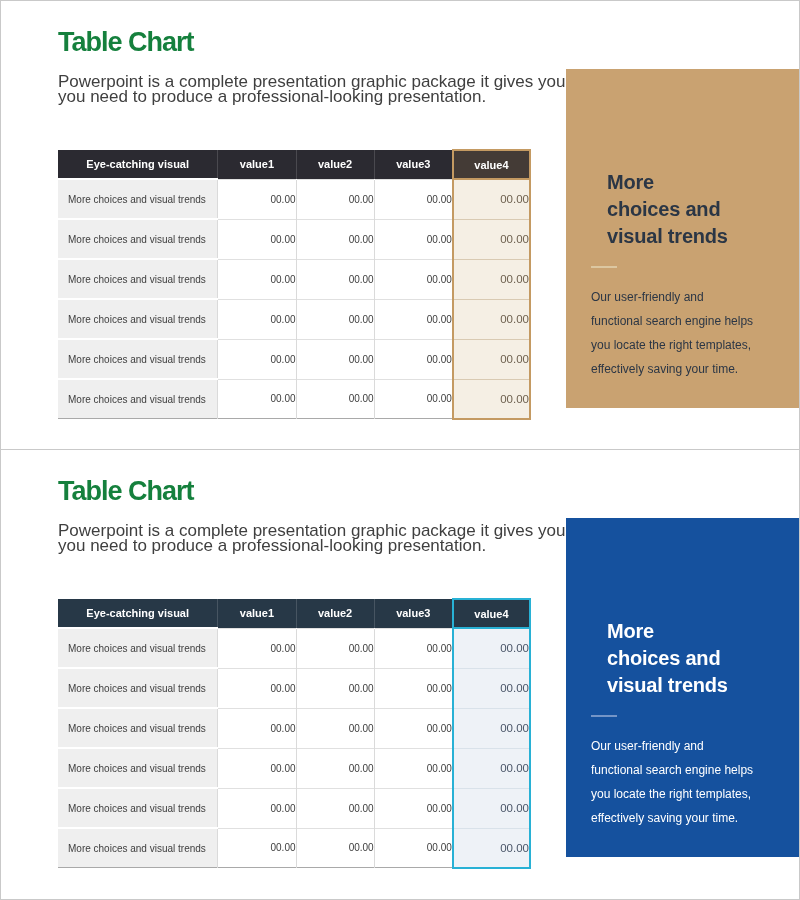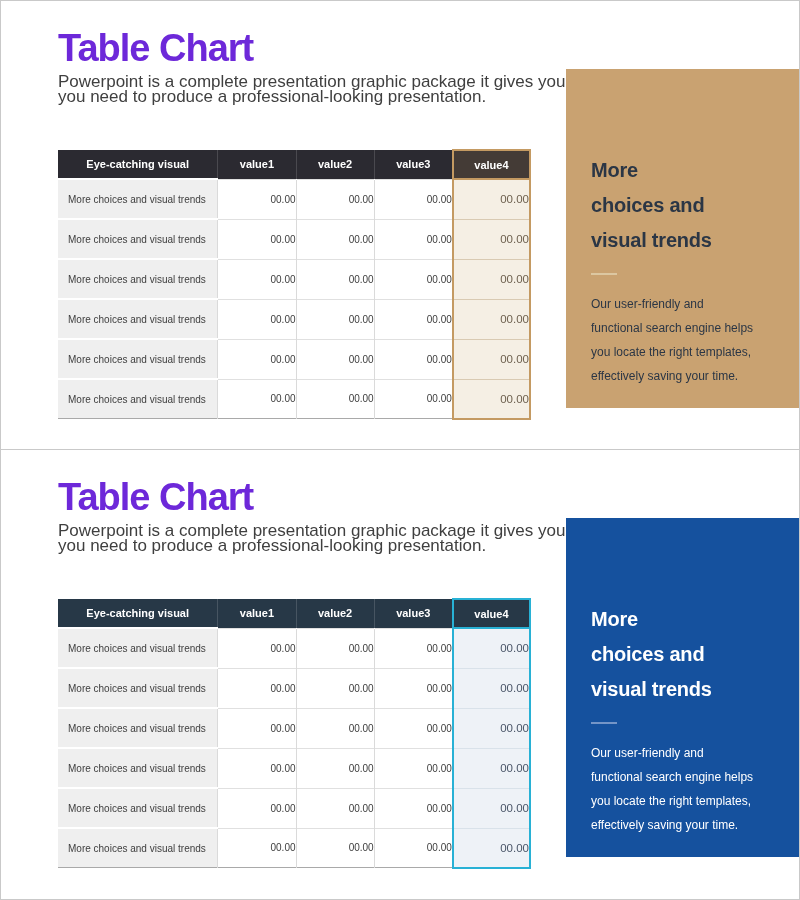--- a/index.html
+++ b/index.html
@@ -13,21 +13,21 @@
     box-sizing: border-box;
     width: 800px; height: 450px;
     background: #ffffff;
     border: 1px solid #c9c9c9;
     overflow: hidden;
   }
   .slide + .slide { border-top: none; }
 
   .slide-title {
     position: absolute; left: 57px; top: 26px; margin: 0;
-    font-size: 38px; font-weight: bold; color: #6d28d9;
+    font-size: 27px; font-weight: bold; color: #15803d;
     letter-spacing: -1px;
   }
   .slide-subtitle {
     position: absolute; left: 57px; top: 74px; margin: 0;
     font-size: 17px; line-height: 14.5px; color: #3f3f3f;
     white-space: pre-line;
   }
 
   table.data-table {
     position: absolute; left: 57px; top: 148px;
@@ -74,21 +74,21 @@
   }
   .data-table tbody tr:last-child td.hl { border-bottom: 2px solid var(--accent); }
 
   .panel {
     position: absolute; left: 565px; top: 68px;
     box-sizing: border-box; width: 233px; height: 339px;
     background: var(--panel-bg); color: var(--panel-text);
     padding: 84px 20px 0 25px;
   }
   .panel-heading {
-    margin: 0; font-size: 20px; line-height: 35px; font-weight: bold;
+    margin: 16px; font-size: 20px; line-height: 27px; font-weight: bold;
     letter-spacing: -0.2px; white-space: pre-line;
   }
   .panel-divider { width: 26px; height: 2px; background: var(--divider); margin-top: 15px; }
   .panel-body {
     margin: 17px 0 0; font-size: 12px; line-height: 24px;
     white-space: pre-line;
   }
 </style>
 </head>
 <body>

